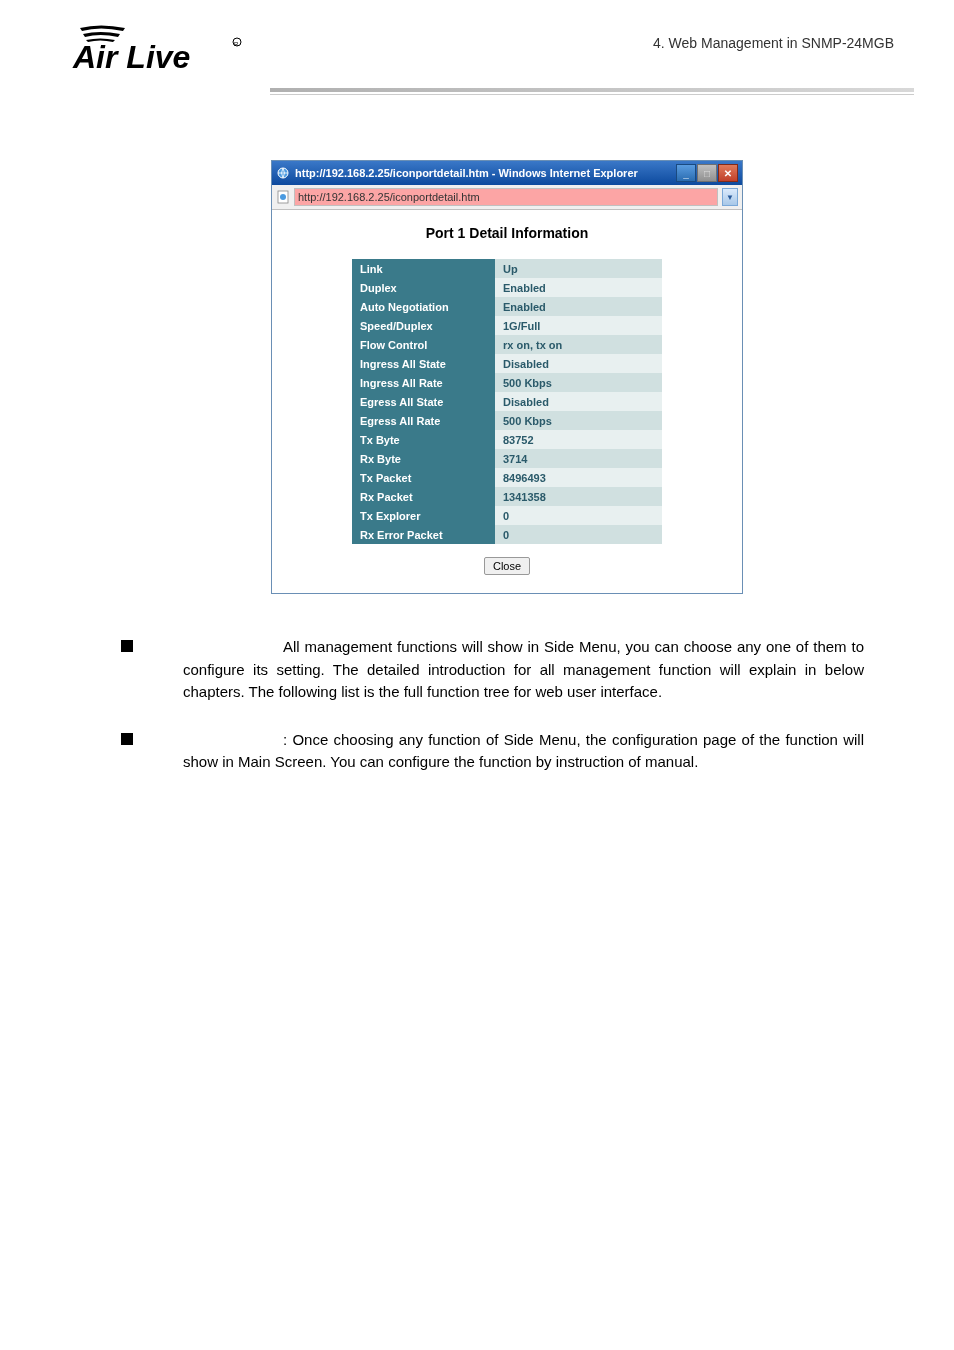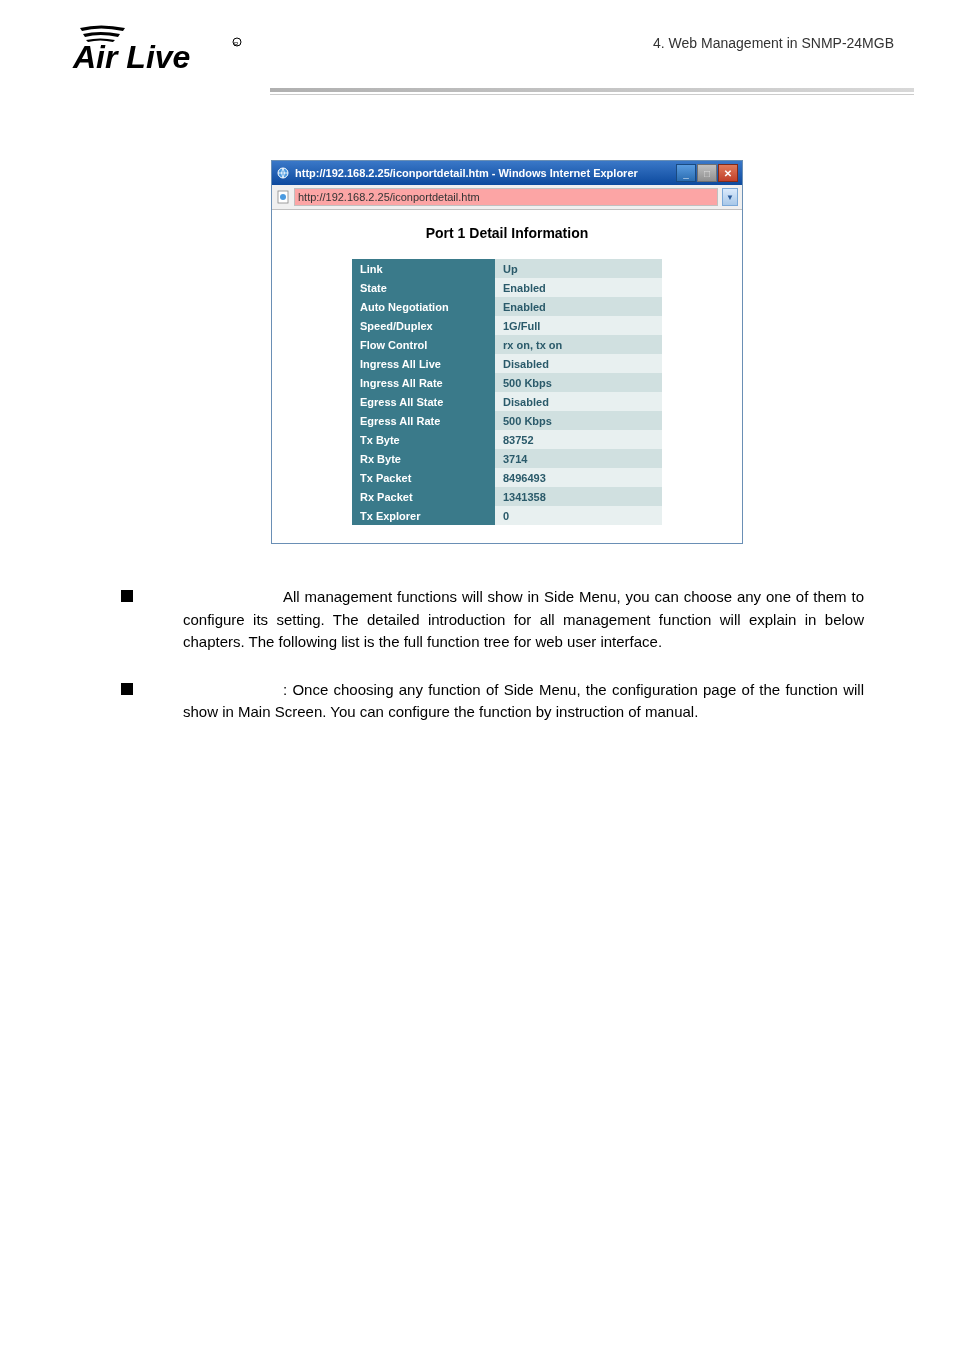--- a/index.html
+++ b/index.html
@@ -100,37 +100,37 @@
     </div>
     <div class="window-content">
       <div class="port-title">Port 1 Detail Information</div>
       <table class="info-table">
         <tbody id="table-body">
             <tr>
               <td>Link</td>
               <td>Up</td>
             </tr>
             <tr>
-              <td>State</td>
+              <td>Duplex</td>
               <td>Enabled</td>
             </tr>
             <tr>
               <td>Auto Negotiation</td>
               <td>Enabled</td>
             </tr>
             <tr>
               <td>Speed/Duplex</td>
               <td>1G/Full</td>
             </tr>
             <tr>
               <td>Flow Control</td>
               <td>rx on, tx on</td>
             </tr>
             <tr>
-              <td>Ingress All Live</td>
+              <td>Ingress All State</td>
               <td>Disabled</td>
             </tr>
             <tr>
               <td>Ingress All Rate</td>
               <td>500 Kbps</td>
             </tr>
             <tr>
               <td>Egress All State</td>
               <td>Disabled</td>
             </tr>
@@ -151,22 +151,29 @@
               <td>8496493</td>
             </tr>
             <tr>
               <td>Rx Packet</td>
               <td>1341358</td>
             </tr>
             <tr>
               <td>Tx Explorer</td>
               <td>0</td>
             </tr>
+            <tr>
+              <td>Rx Error Packet</td>
+              <td>0</td>
+            </tr>
           </tbody>
       </table>
+      <div class="close-btn-wrap">
+        <button class="close-btn">Close</button>
+      </div>
     </div>
   </div>
 
   <div class="bullet-section">
     <div class="bullet-item">
       <div class="bullet-marker"></div>
       <div class="bullet-text"><span class="lead-space"></span><span>All management functions will show in Side Menu, you can choose any one of them to configure its setting. The detailed introduction for all management function will explain in below chapters. The following list is the full function tree for web user interface.</span></div>
     </div>
     <div class="bullet-item">
       <div class="bullet-marker"></div>

